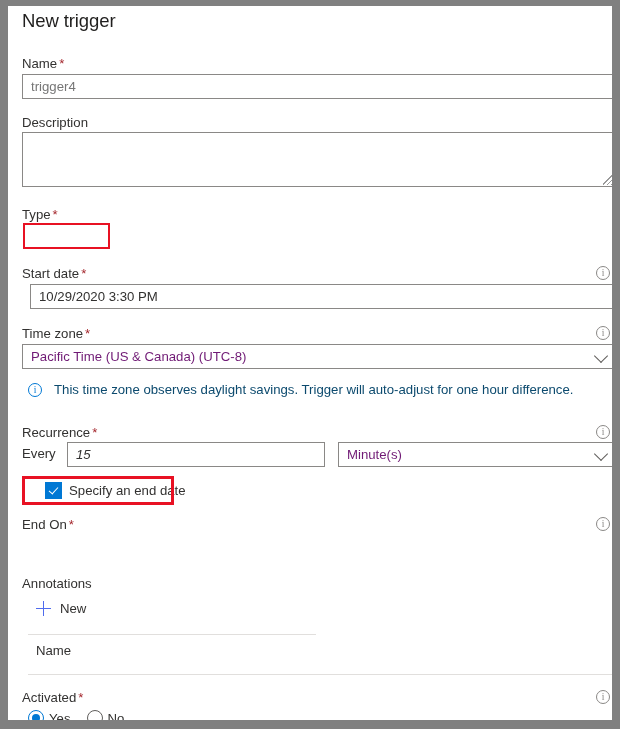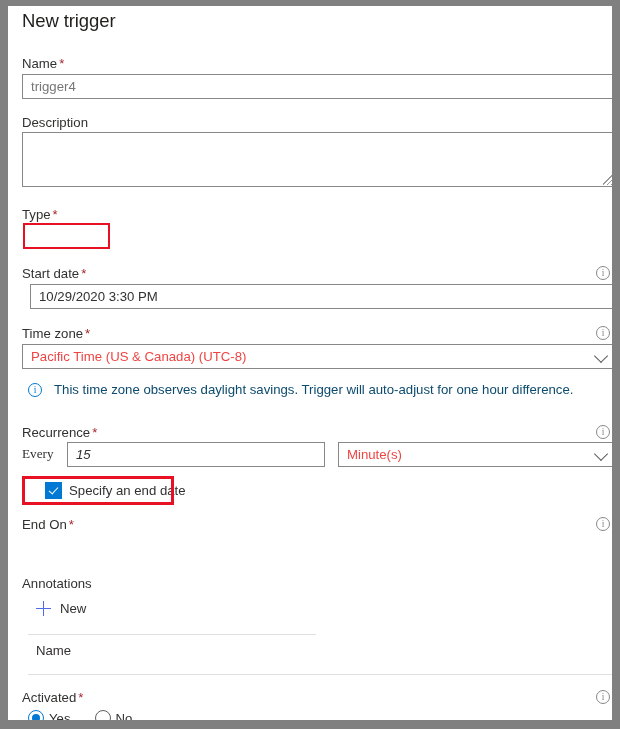--- a/index.html
+++ b/index.html
@@ -90,21 +90,21 @@
       linear-gradient(135deg, transparent 0 84%, #9a9a9a 84% 92%, transparent 92% 100%);
   }
 
   
   .dropdown {
     position: absolute;
     box-sizing: border-box;
     border: 1px solid #8a8886;
     background: #ffffff;
     font-size: 13.2px;
-    color: #ef4444;
+    color: #701a75;
     display: flex;
     align-items: center;
     padding-left: 8px;
   }
   .chev {
     position: absolute;
     right: 9px;
     top: 50%;
     width: 9px;
     height: 9px;
@@ -308,21 +308,21 @@
     </div>
 
     <div class="info-icon blue" style="left:20px; top:377px;">i</div>
     <div class="info-msg" style="left:46px; top:376px;">This time zone observes daylight savings. Trigger will auto-adjust for one hour difference.</div>
 
     <div class="field-label" style="left:14px; top:419px;">
       <span>Recurrence</span><span class="req">*</span>
     </div>
     <div class="info-icon" style="left:588px; top:419px;">i</div>
 
-    <div class="field-label" style="left:14px; top:440px;font-family:Liberation Serif, serif;">Every</div>
+    <div class="field-label" style="left:14px; top:440px;">Every</div>
     <div class="textbox" style="left:59px; top:436px; width:258px; height:25px;font-style:italic;">15</div>
     <div class="dropdown" style="left:330px; top:436px; width:278px; height:25px;">
       <span>Minute(s)</span>
       <span class="chev"></span>
     </div>
 
     <div class="checkbox-row" style="left:22px; top:476px;">
       <span class="cb-mark"></span>
       <span class="cb-label">Specify an end date</span>
     </div>
@@ -343,21 +343,21 @@
     <div class="divider" style="left:20px; top:628px; width:288px;"></div>
     <div class="col-header" style="left:28px; top:637px;">Name</div>
     <div class="divider" style="left:20px; top:668px; width:588px;"></div>
 
     <div class="field-label" style="left:14px; top:684px;">
       <span>Activated</span><span class="req">*</span>
     </div>
     <div class="info-icon" style="left:588px; top:684px;">i</div>
 
     <div class="radio-row" style="left:20px; top:704px;">
-      <div class="radio-opt checked" style="margin-right:24px;">
+      <div class="radio-opt checked" style="margin-right:16px;">
         <span class="radio-mark"></span>
         <span class="radio-label">Yes</span>
       </div>
       <div class="radio-opt">
         <span class="radio-mark"></span>
         <span class="radio-label">No</span>
       </div>
     </div>
 
   </div>

